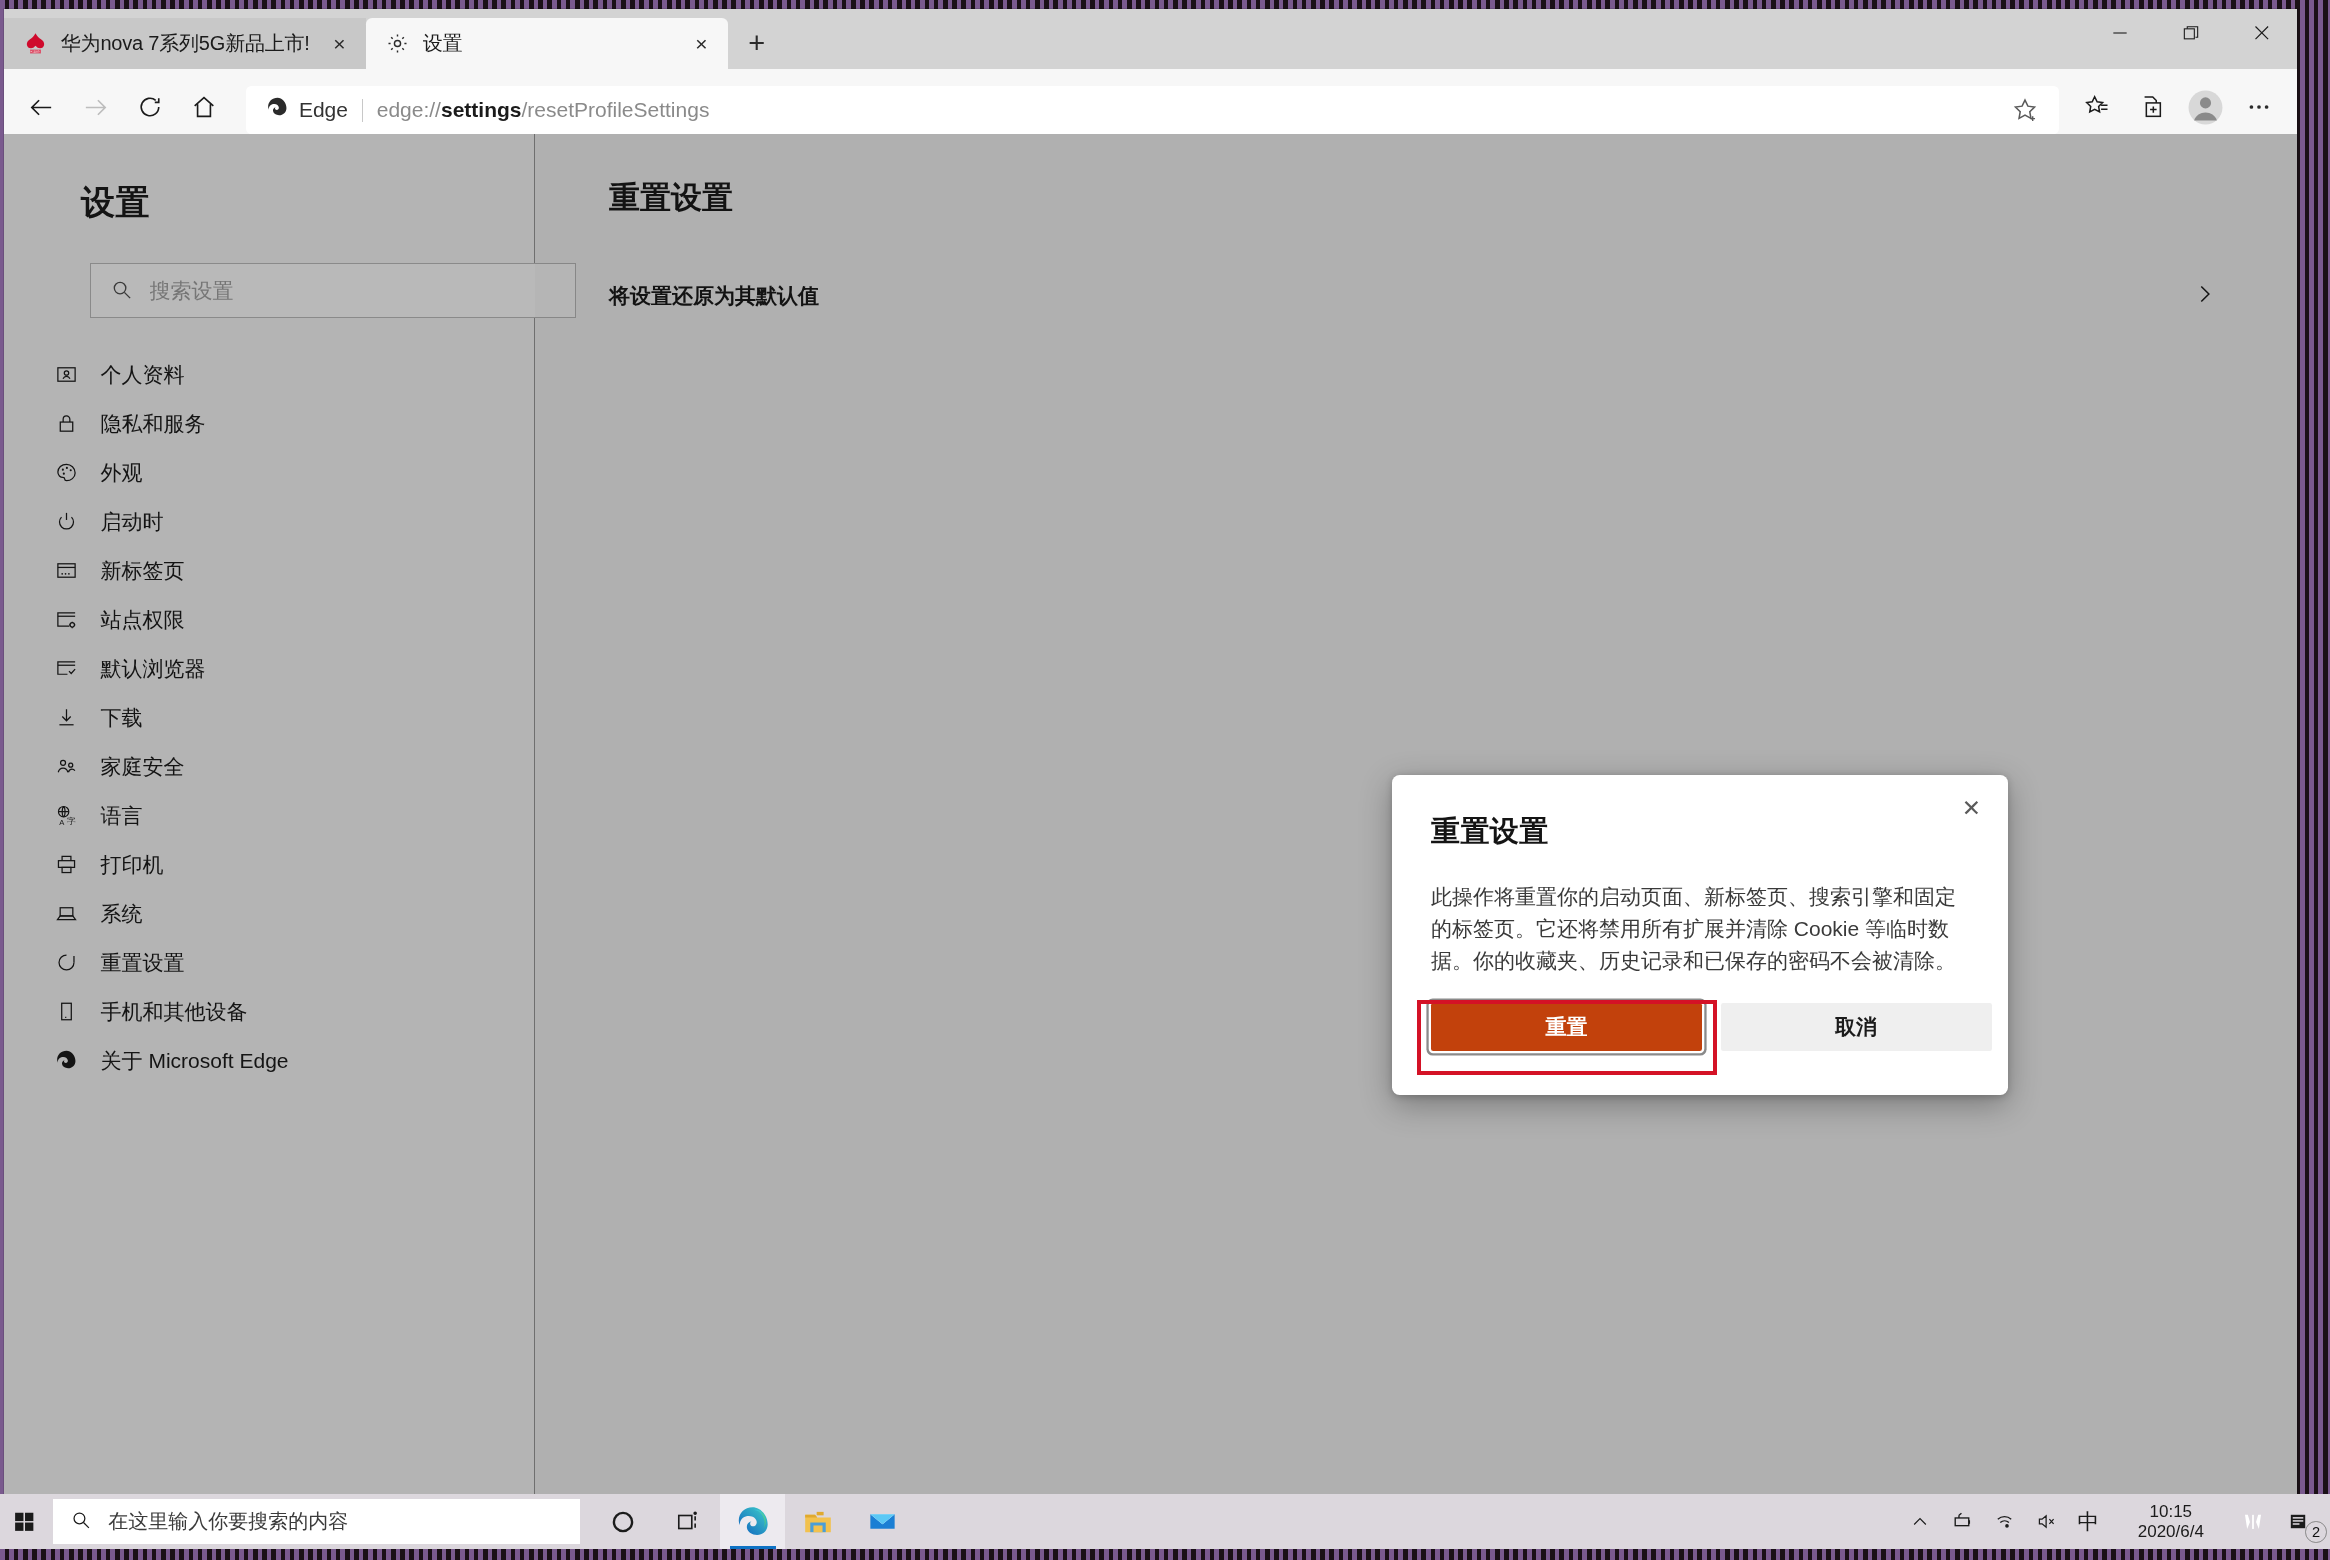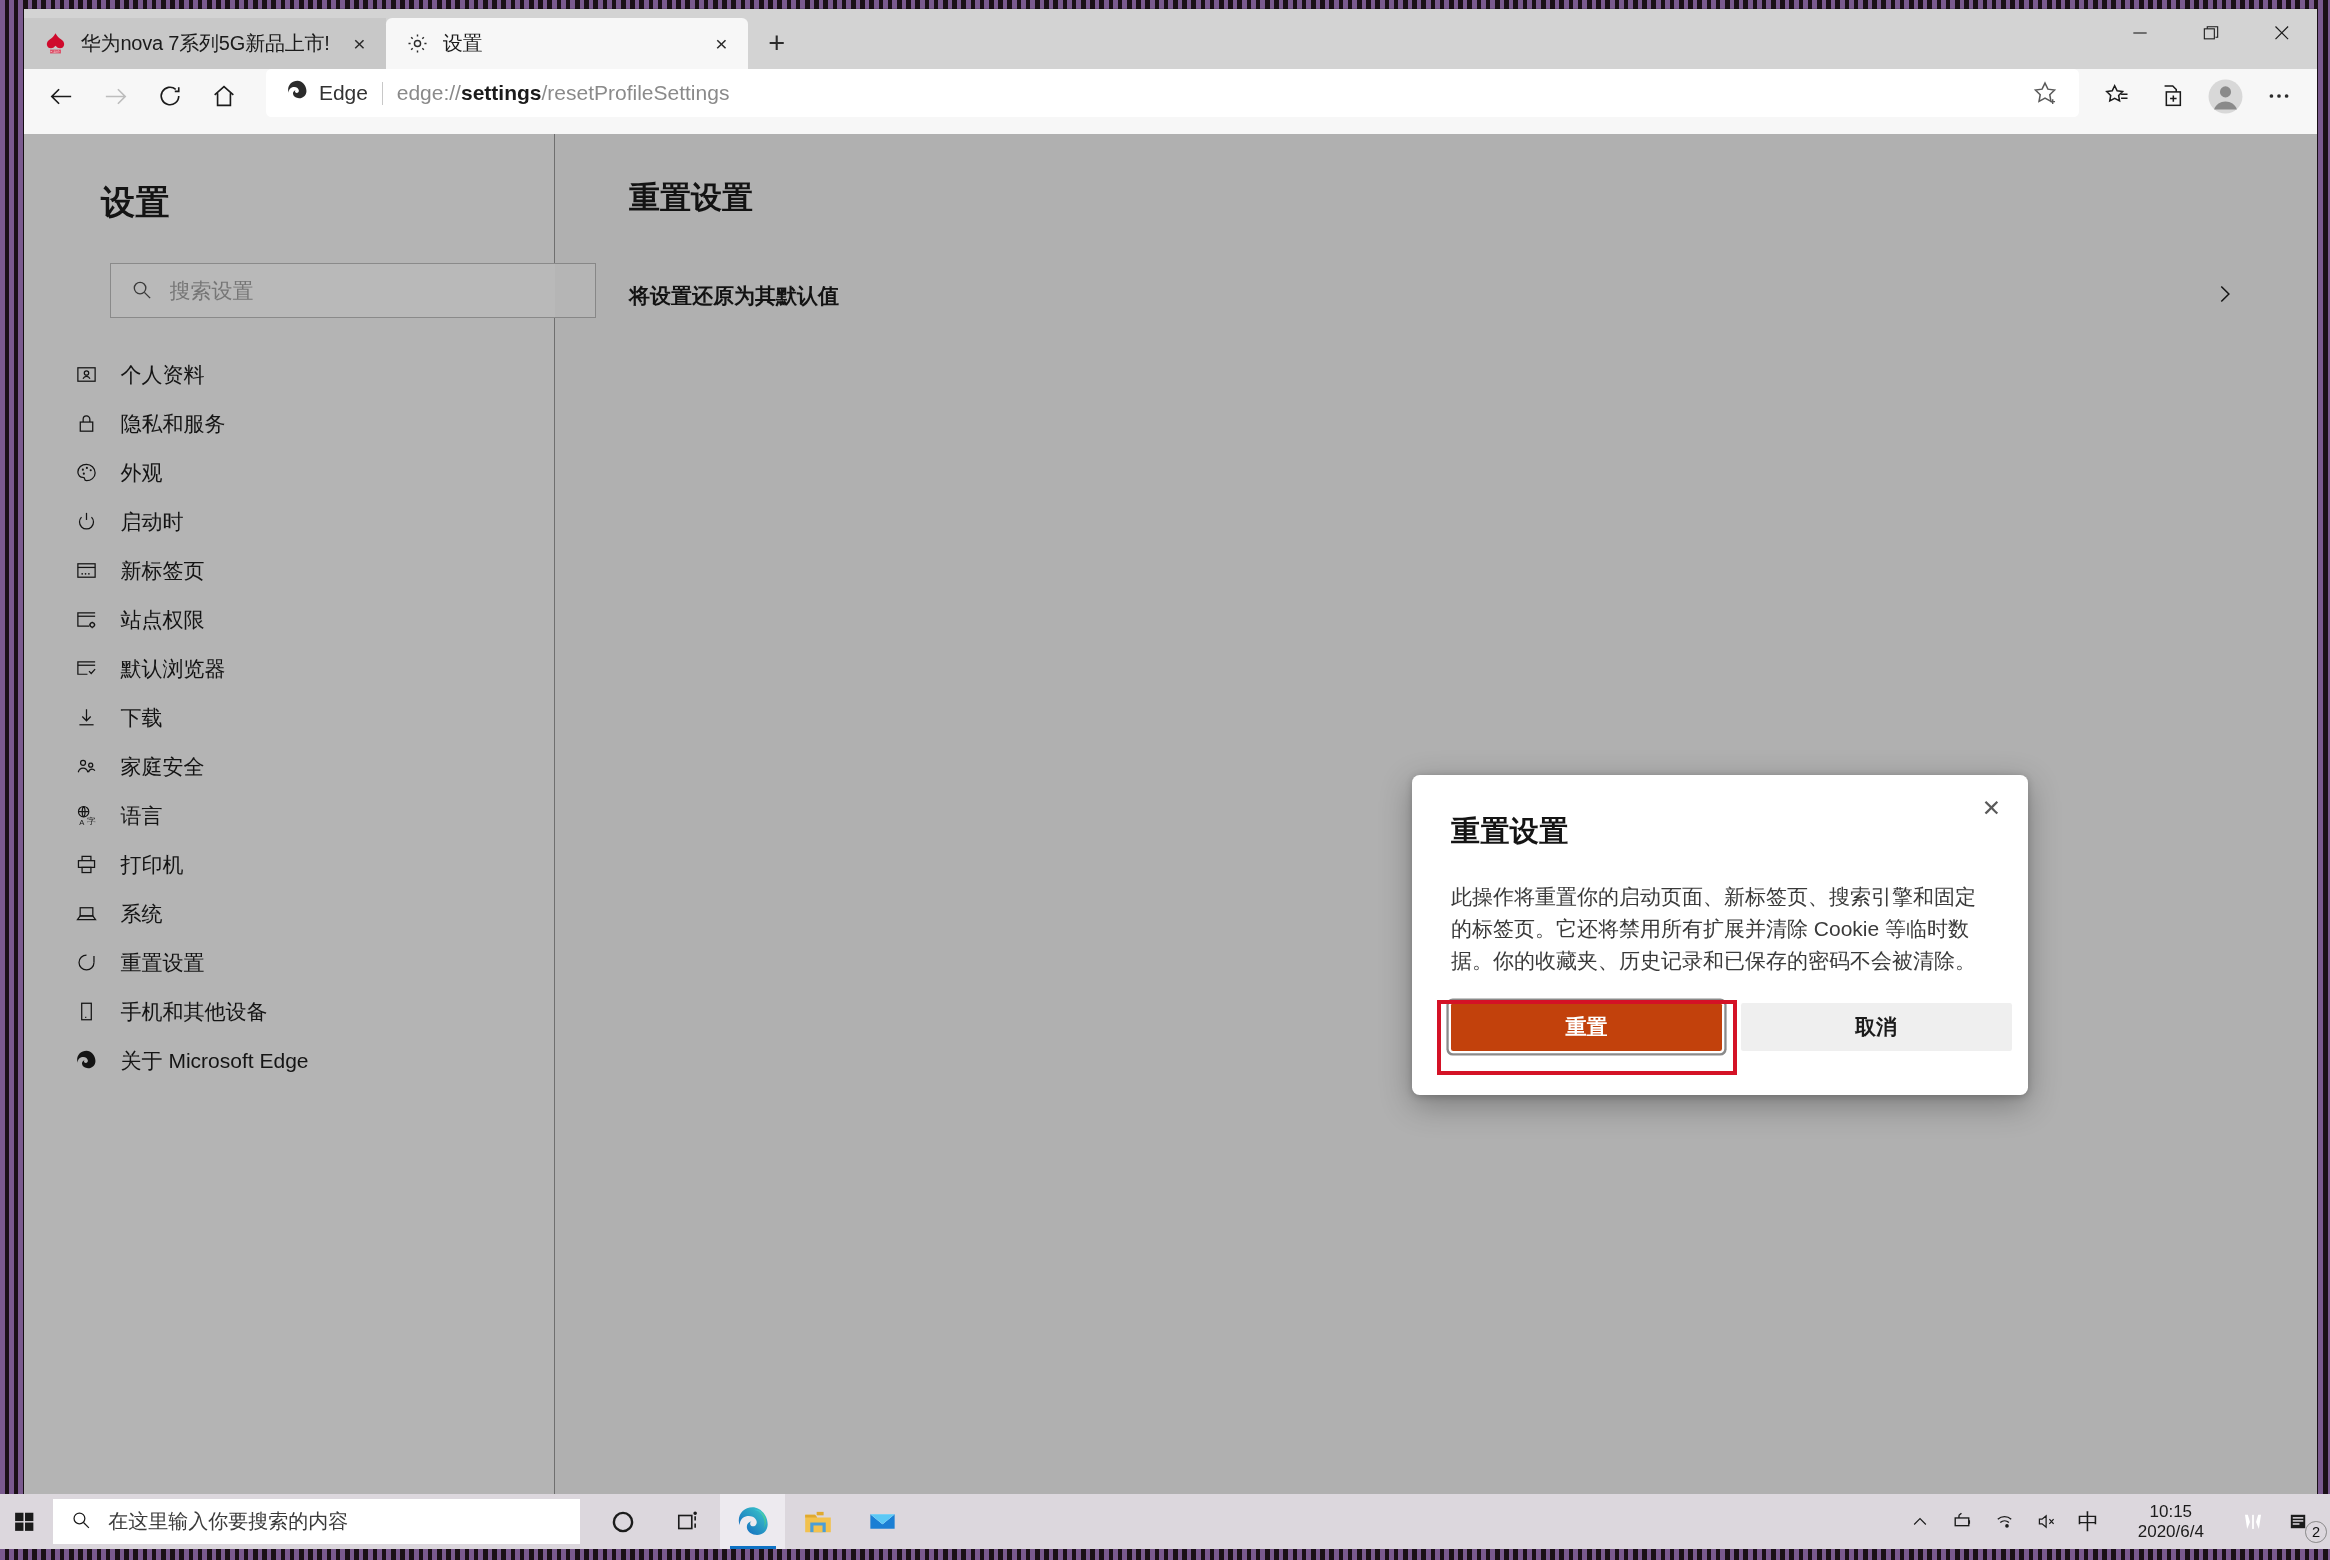--- a/index.html
+++ b/index.html
@@ -12,21 +12,21 @@
   #desktop {
     position: absolute; inset: 0;
     background:
       repeating-linear-gradient(90deg,
         #7a5a8e 0px, #7a5a8e 4.6px,
         #1a1016 4.6px, #1a1016 9.2px);
   }
   
   #window {
     position: absolute;
-    left: 24px; top: 9.2px;
+    left: 4px; top: 9.2px;
     width: 2293px; height: 1503px;
     background: #b4b4b4;
     display: flex; flex-direction: column;
     box-shadow: 0 0 0 0.8px rgba(0,0,0,0.15);
   }
   
   #titlebar {
     height: 60px; min-height: 60px;
     background: #d3d3d3;
     display: flex; align-items: flex-end;
@@ -79,21 +79,21 @@
   .wc {
     width: 71px; height: 48px;
     display: flex; align-items: center; justify-content: center;
     color: #1b1b1b;
     cursor: default;
   }
   
   #toolbar {
     height: 65px; min-height: 65px;
     background: #f7f7f7;
-    display: flex; align-items: flex-start;
+    display: flex; align-items: flex-end;
     padding: 0 10.8px;
     position: relative;
   }
   .tb-btn {
     width: 54px; height: 54px;
     display: flex; align-items: center; justify-content: center;
     border-radius: 4.6px;
     cursor: default;
   }
   #omnibox {

